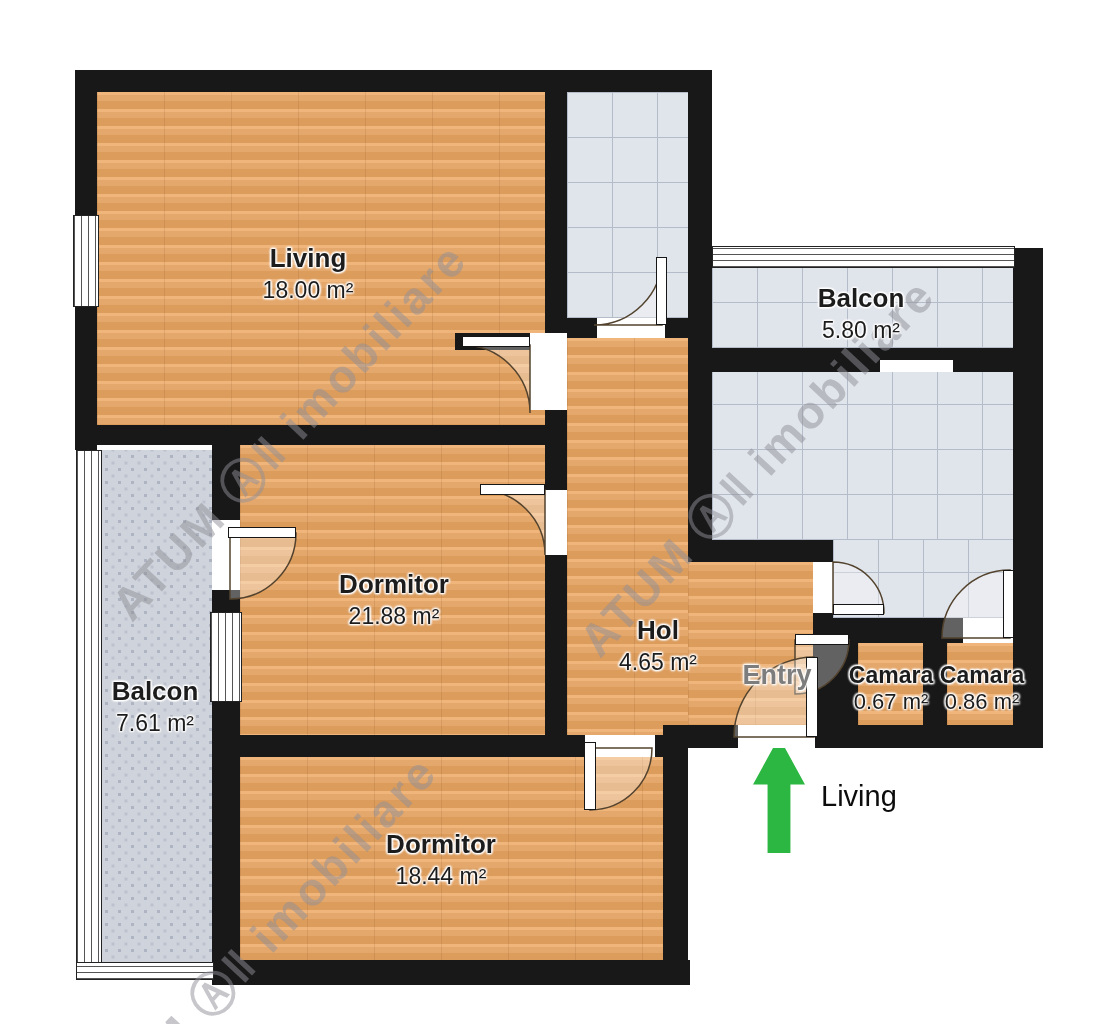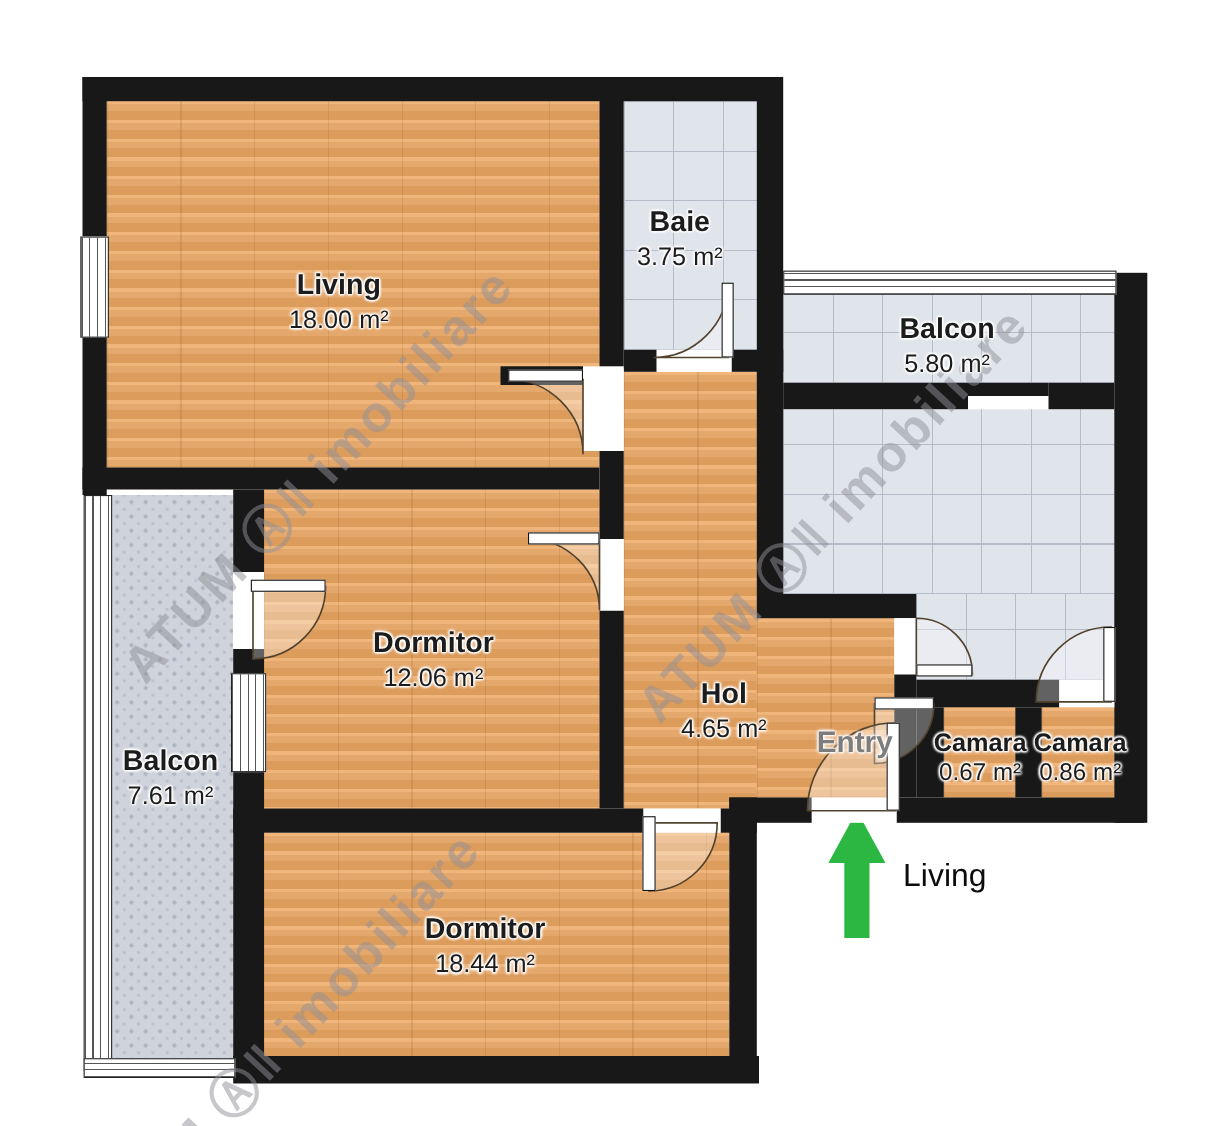--- a/index.html
+++ b/index.html
@@ -154,31 +154,27 @@
   <div class="leaf" style="left:795px;top:634px;width:54px;height:11px;"></div>
   <div class="leaf" style="left:1003px;top:570px;width:11px;height:68px;"></div>
   <div class="leaf" style="left:806px;top:657px;width:12px;height:80px;"></div>
 
   <div class="arrow" style="left:753px;top:737px;width:52px;height:116px;"></div>
 
   <div class="room-label" style="left:308px;top:274px;">
     <span class="room-name">Living</span>
     <span class="room-area">18.00 m²</span>
   </div>
-  <div class="room-label" style="left:618px;top:217px;">
-    <span class="room-name">Baie</span>
-    <span class="room-area">3.75 m²</span>
-  </div>
   <div class="room-label" style="left:861px;top:314px;">
     <span class="room-name">Balcon</span>
     <span class="room-area">5.80 m²</span>
   </div>
   <div class="room-label" style="left:394px;top:600px;">
     <span class="room-name">Dormitor</span>
-    <span class="room-area">12.06 m²</span>
+    <span class="room-area">21.88 m²</span>
   </div>
   <div class="room-label" style="left:658px;top:646px;">
     <span class="room-name">Hol</span>
     <span class="room-area">4.65 m²</span>
   </div>
   <div class="room-label" style="left:155px;top:707px;">
     <span class="room-name">Balcon</span>
     <span class="room-area">7.61 m²</span>
   </div>
   <div class="room-label" style="left:441px;top:860px;">

